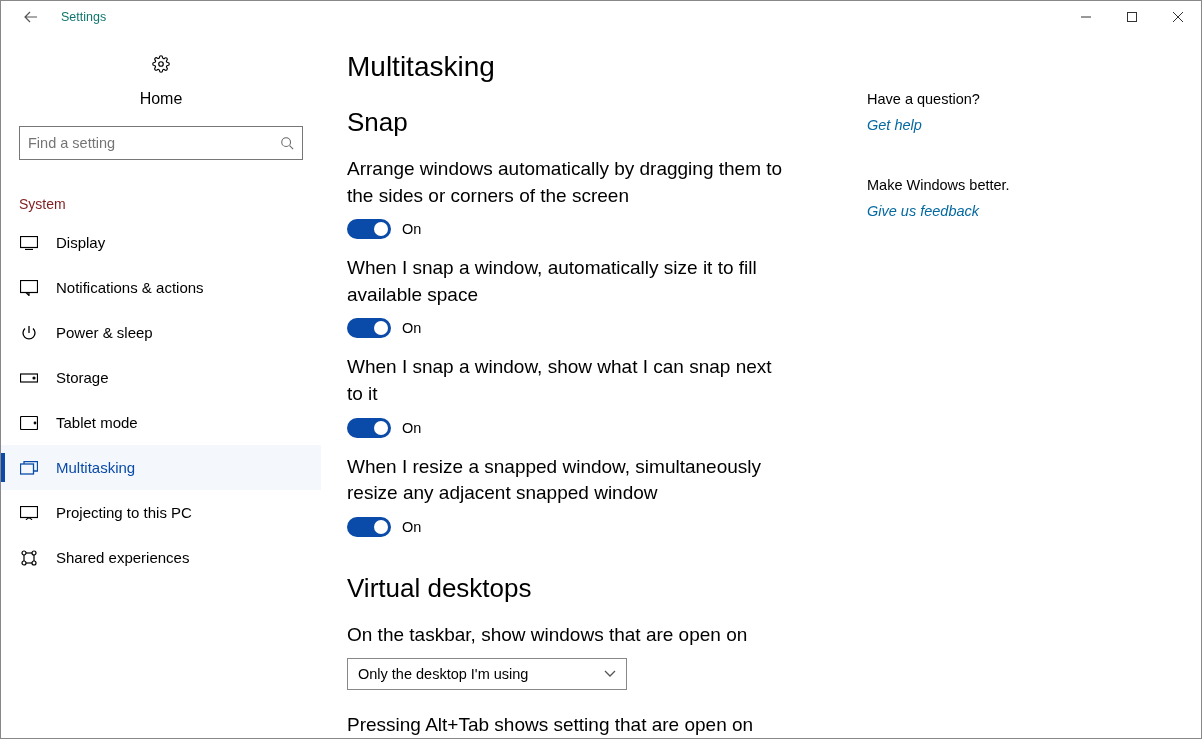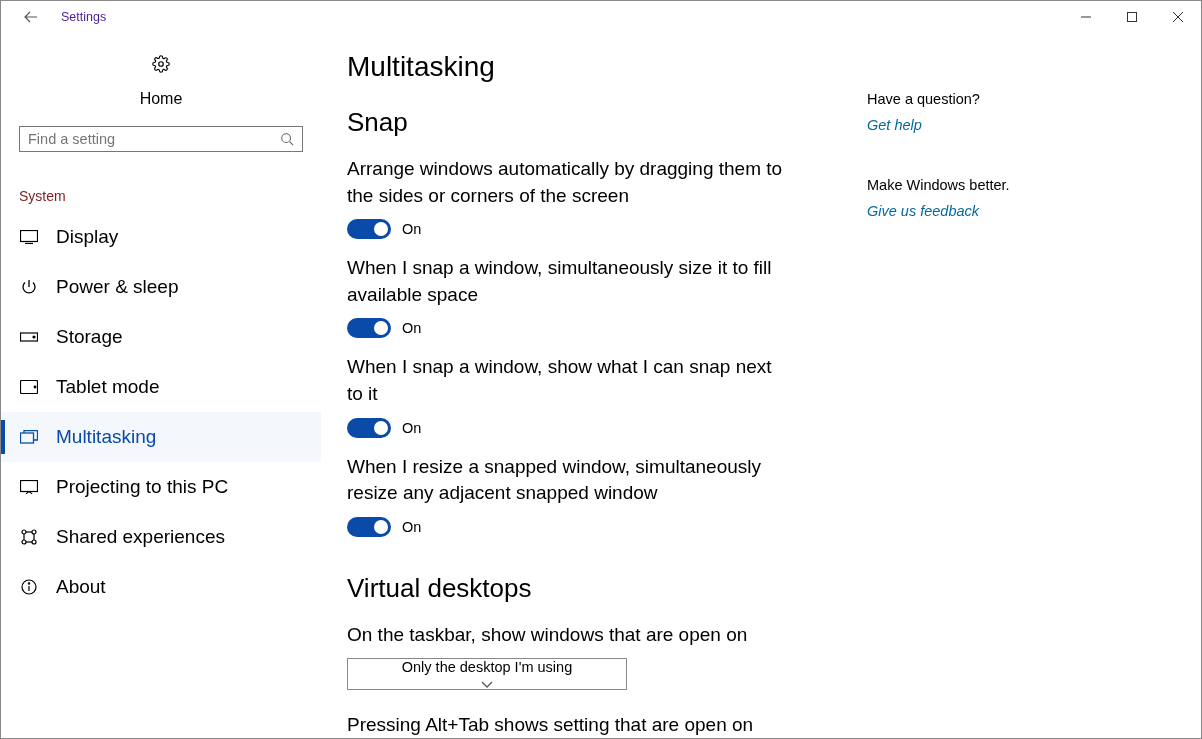--- a/index.html
+++ b/index.html
@@ -25,21 +25,21 @@
       width: 40px;
       height: 32px;
       display: flex;
       align-items: center;
       justify-content: center;
       color: #555;
     }
     .titlebar .title {
       padding-left: 10px;
       font-size: 12.5px;
-      color: #4c1d95;
+      color: #0f766e;
     }
     .win-controls {
       position: absolute;
       right: 0;
       top: 0;
       display: flex;
     }
     .win-controls div {
       width: 46px;
       height: 32px;
@@ -65,21 +65,21 @@
       align-items: center;
       gap: 17px;
       padding: 10px 18px;
       font-size: 16px;
       flex-direction: column;
     }
     .home-row .icon { width: 20px; display:flex; align-items:center; justify-content:center; }
     .search-box {
       margin: 8px 18px 16px 18px;
       border: 1px solid #777;
-      height: 26px;
+      height: 34px;
       display: flex;
       align-items: center;
       padding: 0 8px;
       background: #fff;
     }
     .search-box input {
       border: none;
       outline: none;
       font-size: 14.5px;
       color: #666;
@@ -89,21 +89,21 @@
     .section-label {
       padding: 20px 18px 8px 18px;
       font-size: 14px;
       color: #7f1d1d;
     }
     .nav-item {
       display: flex;
       align-items: center;
       gap: 17px;
       padding: 14px 18px;
-      font-size: 19px;
+      font-size: 15px;
       cursor: pointer;
       position: relative;
     }
     .nav-item .icon { width: 20px; display:flex; align-items:center; justify-content:center; }
     .nav-item.active {
       color: #0a4aa8;
       background: #f4f8fd;
     }
     .nav-item.active::before {
       content: '';
@@ -168,21 +168,20 @@
       border: 1px solid #888;
       background: #fff;
       width: 280px;
       height: 32px;
       display: flex;
       align-items: center;
       justify-content: space-between;
       padding: 0 10px;
       font-size: 14.5px;
       margin-bottom: 22px;
-      flex-direction: column;
     }
     
     .right-rail {
       width: 250px;
       padding-top: 40px;
     }
     .rail-head {
       font-size: 14.5px;
       margin-bottom: 10px;
     }
@@ -255,20 +254,29 @@
       <span class="icon">
           <svg width="18" height="14" viewBox="0 0 18 14" fill="none" stroke="#000" stroke-width="1.2">
             <rect x="0.5" y="0.5" width="17" height="11"></rect>
             <line x1="5" y1="13.5" x2="13" y2="13.5"></line>
           </svg>
         </span>
       <span>Display</span>
     </div>
     <div class="nav-item">
       <span class="icon">
+          <svg width="18" height="16" viewBox="0 0 18 16" fill="none" stroke="#000" stroke-width="1.2">
+            <rect x="0.5" y="0.5" width="17" height="12"></rect>
+            <path d="M6 12.5 L9 15.5 L9 12.5"></path>
+          </svg>
+        </span>
+      <span>Notifications &amp; actions</span>
+    </div>
+    <div class="nav-item">
+      <span class="icon">
           <svg width="16" height="16" viewBox="0 0 16 16" fill="none" stroke="#000" stroke-width="1.3">
             <path d="M8 1 V8 M4 3.5 A6 6 0 1 0 12 3.5"></path>
           </svg>
         </span>
       <span>Power &amp; sleep</span>
     </div>
     <div class="nav-item">
       <span class="icon">
           <svg width="18" height="12" viewBox="0 0 18 12" fill="none" stroke="#000" stroke-width="1.2">
             <rect x="0.5" y="2" width="17" height="8"></rect>
@@ -312,48 +320,38 @@
             <circle cx="3" cy="13" r="2"></circle>
             <circle cx="13" cy="13" r="2"></circle>
             <line x1="5" y1="3" x2="11" y2="3"></line>
             <line x1="5" y1="13" x2="11" y2="13"></line>
             <line x1="3" y1="5" x2="3" y2="11"></line>
             <line x1="13" y1="5" x2="13" y2="11"></line>
           </svg>
         </span>
       <span>Shared experiences</span>
     </div>
-    <div class="nav-item">
-      <span class="icon">
-          <svg width="16" height="16" viewBox="0 0 16 16" fill="none" stroke="#000" stroke-width="1.2">
-            <circle cx="8" cy="8" r="7"></circle>
-            <line x1="8" y1="7" x2="8" y2="12"></line>
-            <circle cx="8" cy="4.5" r="0.6" fill="#000"></circle>
-          </svg>
-        </span>
-      <span>About</span>
-    </div>
   </div>
 
   <div class="main">
     <div class="main-center">
       <div class="page-title">Multitasking</div>
 
       <div class="section">Snap</div>
 
       <div class="setting">
         <div class="setting-label">Arrange windows automatically by dragging them to the sides or corners of the screen</div>
         <div class="toggle-row">
           <div class="toggle"></div>
           <span class="toggle-state">On</span>
         </div>
       </div>
 
       <div class="setting">
-        <div class="setting-label">When I snap a window, simultaneously size it to fill available space</div>
+        <div class="setting-label">When I snap a window, automatically size it to fill available space</div>
         <div class="toggle-row">
           <div class="toggle"></div>
           <span class="toggle-state">On</span>
         </div>
       </div>
 
       <div class="setting">
         <div class="setting-label">When I snap a window, show what I can snap next to it</div>
         <div class="toggle-row">
           <div class="toggle"></div>

